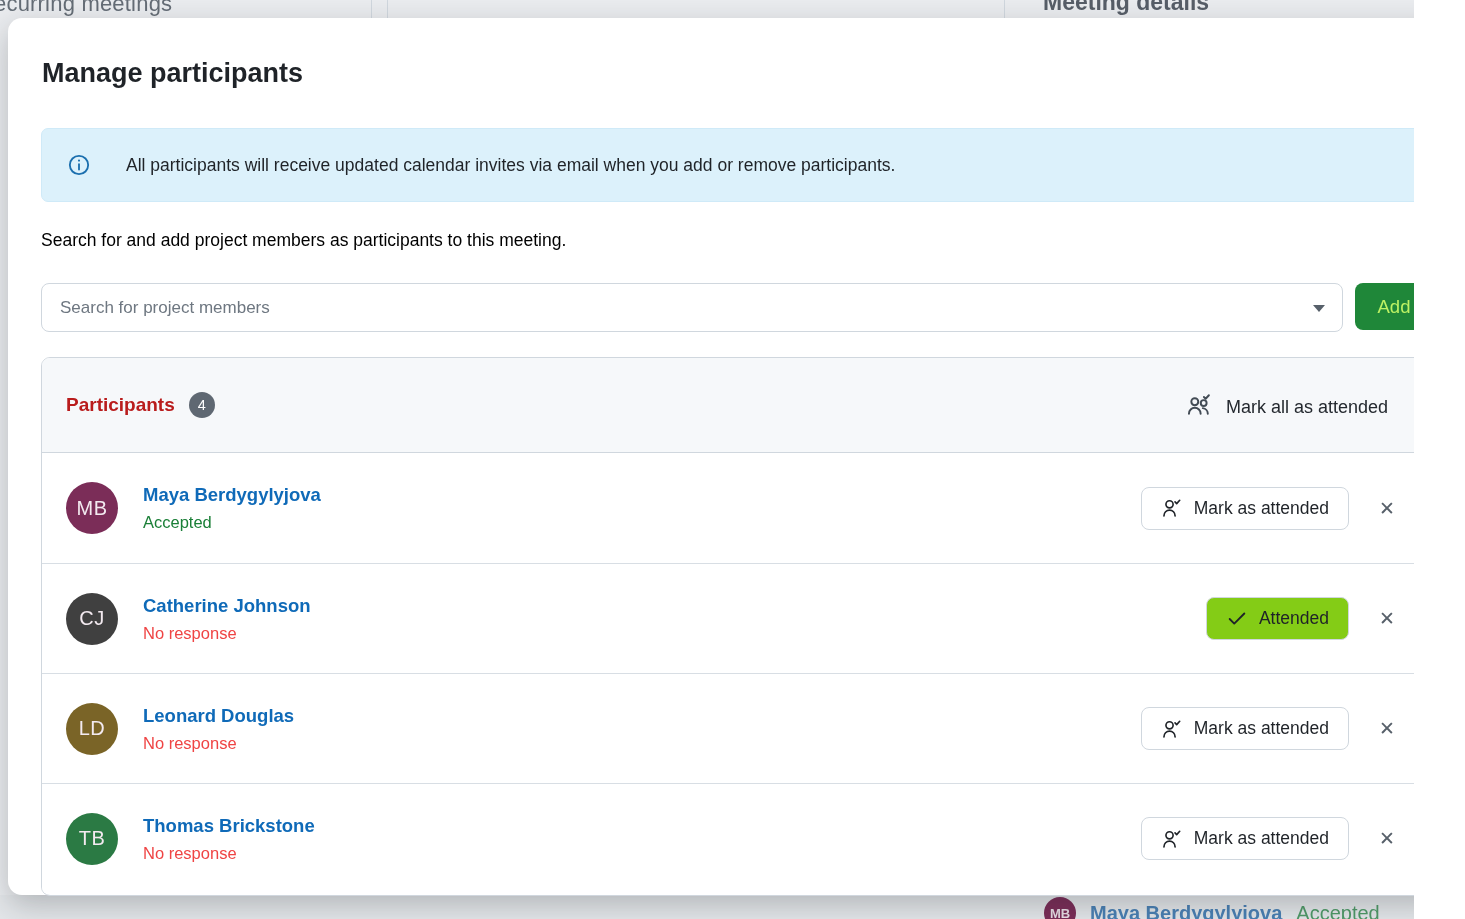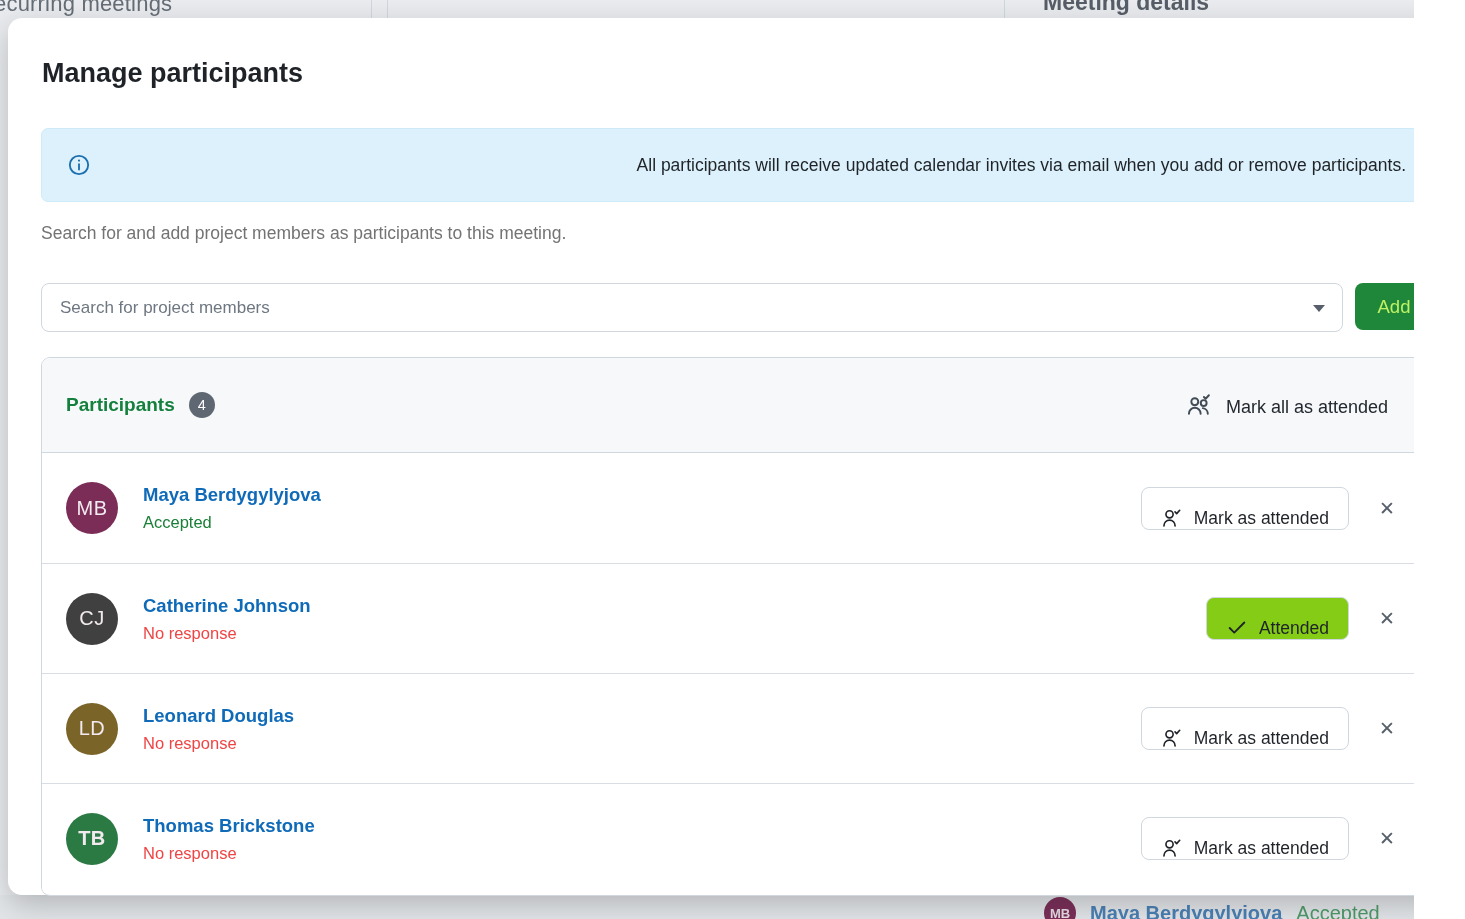--- a/index.html
+++ b/index.html
@@ -23,57 +23,57 @@
   .bp .bp-status { font-size:20px; color:#4f9a68; }
 
   
   .modal { position:absolute; left:8px; top:18px; width:1442px; height:877px; background:#ffffff;
            border-radius:14px; box-shadow:0 10px 30px rgba(27,31,36,0.25); padding:16px 33px; }
   .modal-title { position:absolute; left:34px; top:40px; font-size:27px; font-weight:700; color:#1f2328; }
   .modal-close { position:absolute; left:1402px; top:33px; font-size:22px; color:#57606a; cursor:pointer;
                  width:28px; height:28px; display:flex; align-items:center; justify-content:center; }
 
   .banner { position:absolute; left:33px; top:110px; width:1392px; height:74px; background:#dcf1fb;
-            border:1px solid #cfeaf8; border-radius:7px; display:flex; align-items:center; padding:0 26px; gap:36px;justify-content:space-between; }
+            border:1px solid #cfeaf8; border-radius:7px; display:flex; align-items:center; padding:0 26px; gap:36px; }
   .banner-text { font-size:17.5px; color:#1f2328; }
   .info-icon { flex:0 0 auto; width:22px; height:22px; }
 
-  .intro { position:absolute; left:33px; top:205px; font-size:17.5px; color:#737373; }
+  .intro { position:absolute; left:33px; top:212px; font-size:17.5px; color:#000000; }
 
   .search-row { position:absolute; left:33px; top:265px; width:1392px; display:flex; gap:12px; }
   .search-wrap { position:relative; flex:1; }
   .search-input { width:100%; height:49px; border:1px solid #d0d7de; border-radius:8px; padding:0 44px 0 18px;
                   font-size:17px; color:#a21caf; font-family:"Liberation Sans", sans-serif; outline:none; }
   .search-input::placeholder { color:#6e7781; }
   .caret { position:absolute; right:18px; top:22px; width:0; height:0;
            border-left:6px solid transparent; border-right:6px solid transparent; border-top:7px solid #57606a; }
   .add-btn { flex:0 0 78px; height:47px; border:none; border-radius:8px; color:#bef264; font-size:18.5px;
              font-family:"Liberation Sans", sans-serif; cursor:pointer; }
 
   .list { position:absolute; left:33px; top:339px; width:1392px; height:539px; border:1px solid #d0d7de;
           border-radius:9px; overflow:hidden; background:#fff; }
   .list-header { display:flex; align-items:center; height:95px; background:#f6f8fa; border-bottom:1px solid #d0d7de;
                  padding:0 26px 0 24px; }
-  .list-header-title { font-size:19px; font-weight:600; color:#15803d; }
+  .list-header-title { font-size:19px; font-weight:600; color:#b91c1c; }
   .count-badge { margin-left:14px; min-width:26px; height:26px; border-radius:13px; background:#5f6872; color:#fff;
                  font-size:14.5px; display:flex; align-items:center; justify-content:center; padding:0 8px; }
   .mark-all { margin-left:auto; display:flex; align-items:flex-end; gap:13px; font-size:18px; color:#24292f;
               cursor:pointer; margin-right:18px; }
   .mark-all svg { width:26px; height:26px; color:#434c55; }
 
   .row { display:flex; align-items:center; height:110px; padding:0 24px; background:#fff; }
   .row + .row { border-top:1px solid #d8dee4; }
   .avatar { width:52px; height:52px; border-radius:50%; display:flex; align-items:center; justify-content:center;
             color:#f3eaf0; font-size:20px; font-weight:500; letter-spacing:.5px; flex:0 0 auto; }
   .who { margin-left:25px; display:flex; flex-direction:column; gap:7px; }
   .who .name { font-size:18.5px; font-weight:700; color:#0f6ab8; cursor:pointer; }
   .who .status { font-size:16.5px; color:#ef4444; }
   .who .status.accepted { color:#1a7f37; }
   .actions { margin-left:auto; display:flex; align-items:center; gap:27px; }
-  .action-btn { display:flex; align-items:flex-end; gap:11px; height:43px; padding:0 19px; background:#fff;
+  .action-btn { display:flex; align-items:center; gap:11px; height:43px; padding:0 19px; background:#fff;
                 border:1px solid #d0d7de; border-radius:8px; font-size:17.5px; color:#1f2328;
                 font-family:"Liberation Sans", sans-serif; cursor:pointer; }
   .action-btn.attended { background:#84cc16; }
   .action-btn svg { width:22px; height:22px; color:#1f2328; }
   .remove { font-size:19px; color:#57606a; cursor:pointer; margin-right:10px; width:22px; text-align:center; }
 </style>
 </head>
 <body>
 
 <div class="canvas">
@@ -188,21 +188,21 @@
               <path d="M3.2 20.6c0-3.5 2.7-6.3 6.1-6.3s6.1 2.8 6.1 6.3"></path>
               <path d="M15.3 5.4l1.8 1.8 3.3-3.6"></path>
             </svg>
             <span>Mark as attended</span>
           </button>
           <span class="remove">✕</span>
         </div>
       </div>
 
       <div class="row">
-        <div class="avatar" style="background-color: rgb(43, 122, 68); font-weight: bold;">TB</div>
+        <div class="avatar" style="background-color: rgb(43, 122, 68);">TB</div>
         <div class="who">
           <span class="name">Thomas Brickstone</span>
           <span class="status">No response</span>
         </div>
         <div class="actions">
           <button class="action-btn">
             <svg viewBox="0 0 24 24" fill="none" stroke="currentColor" stroke-width="1.8" stroke-linecap="round" stroke-linejoin="round">
               <circle cx="9.3" cy="8" r="3.9"></circle>
               <path d="M3.2 20.6c0-3.5 2.7-6.3 6.1-6.3s6.1 2.8 6.1 6.3"></path>
               <path d="M15.3 5.4l1.8 1.8 3.3-3.6"></path>

